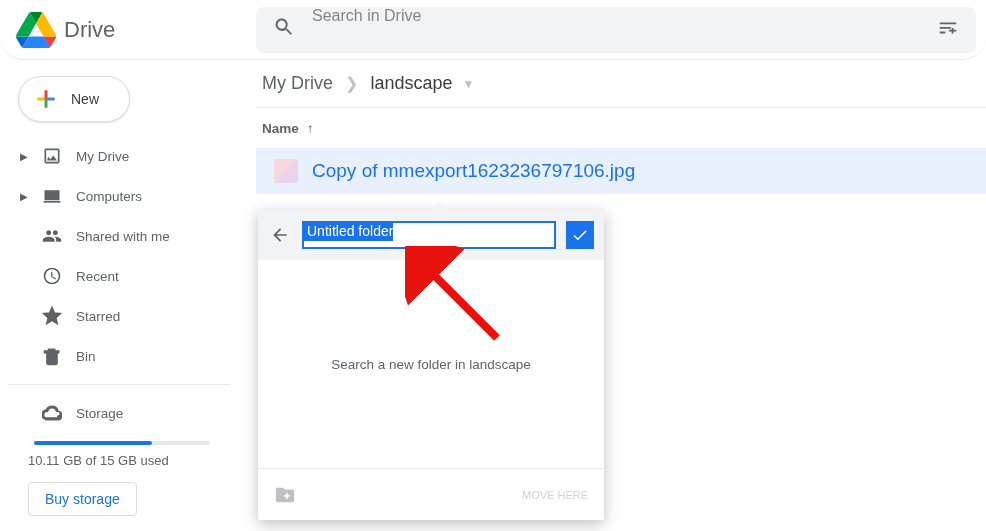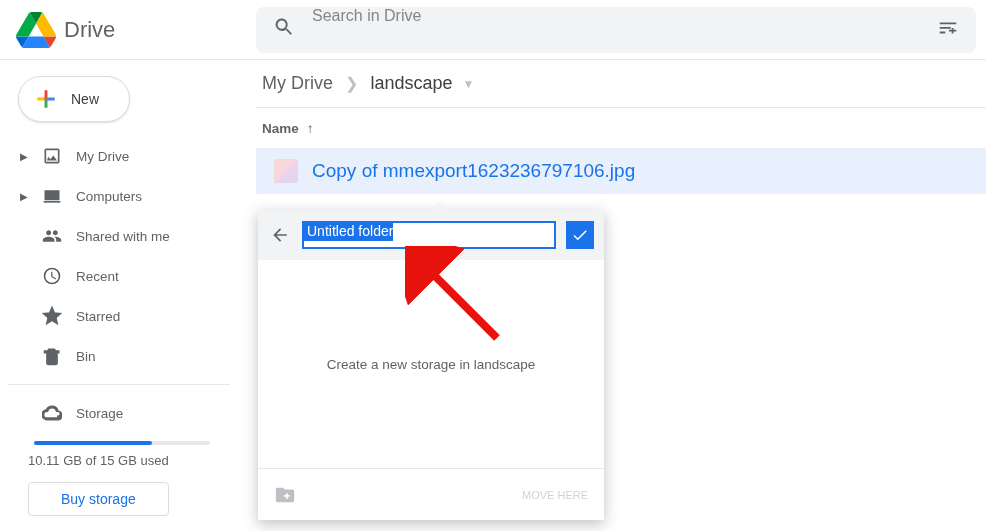--- a/index.html
+++ b/index.html
@@ -1,39 +1,39 @@
 <!DOCTYPE html>
 <html><head>
 <meta charset="utf-8">
 <style>
   * { box-sizing: border-box; margin: 0; padding: 0; font-family: Arial, Roboto, sans-serif; }
   html, body { width: 986px; height: 531px; background: #fff; overflow: hidden; }
 
   
-  .header { display: flex; align-items: center; height: 60px; border-bottom: 1px solid #e8e8e8; }
+  .header { display: flex; align-items: center; height: 60px; border-bottom: 1px solid #e8e8e8; border-radius: 24px; }
   .logo-wrap { display: flex; align-items: center; gap: 8px; padding-left: 16px; width: 256px; }
   .logo-wrap span { font-size: 22px; color: #5f6368; }
   .searchbar { flex: 0 0 720px; background: #f1f3f4; border-radius: 8px; height: 46px; display: flex; align-items: flex-start; padding: 0 8px; margin-right: 10px; }
   .search-input { flex: 1; border: none; background: transparent; font-size: 16px; color: #5f6368; outline: none; padding: 0 8px; }
   .search-input::placeholder { color: #80868b; }
   .icon-btn { width: 40px; height: 40px; display: flex; align-items: center; justify-content: center; border-radius: 50%; }
   .icon-g { fill: #5f6368; }
 
   
   .sidebar { position: absolute; top: 60px; left: 8px; width: 232px; height: 471px; padding-top: 10px; }
   .new-btn { width: 112px; height: 46px; margin: 6px 0 14px 10px; border: 1px solid #dadce0; border-radius: 24px; background: #fff; box-shadow: 0 1px 2px rgba(60,64,67,.18); display: flex; align-items: center; gap: 12px; padding-left: 14px; font-size: 14px; color: #3c4043; cursor: pointer; }
   .nav-item { height: 40px; display: flex; align-items: center; font-size: 13.5px; color: #5f6368; padding-left: 12px; gap: 12px; cursor: pointer; }
   .nav-item .expand { width: 8px; font-size: 10px; color: #5f6368; }
   .nav-item .no-expand { width: 8px; }
   .nav-item .ic { width: 24px; display: flex; justify-content: center; }
   .separator { border-top: 1px solid #e8e8e8; margin: 8px 10px 8px 0; }
   .storage-bar { width: 176px; height: 4px; background: #e8e8e8; border-radius: 2px; margin: 8px 0 8px 26px; position: relative; }
   .storage-bar::after { content: ""; position: absolute; left: 0; top: 0; height: 100%; width: 67%; background: #1a73e8; border-radius: 2px; }
   .storage-text { font-size: 13px; color: #5f6368; margin-left: 20px; }
-  .buy-btn { margin: 14px 0 0 20px; border: 1px solid #dadce0; background: #fff; color: #1a73e8; font-size: 14px; padding: 8px 32px; border-radius: 4px; cursor: pointer; }
+  .buy-btn { margin: 14px 0 0 20px; border: 1px solid #dadce0; background: #fff; color: #1a73e8; font-size: 14px; padding: 8px 16px; border-radius: 4px; cursor: pointer; }
 
   
   .main { position: absolute; left: 256px; top: 60px; right: 0; bottom: 0; }
   .breadcrumb { display: flex; align-items: center; gap: 6px; height: 48px; padding-left: 6px; font-size: 18px; color: #5f6368; border-bottom: 1px solid #e8e8e8; }
   .breadcrumb .chev { font-size: 16px; color: #bdc1c6; padding: 0 6px; }
   .breadcrumb .drop { font-size: 12px; color: #bdc1c6; padding-left: 4px; }
   .col-head { display: flex; align-items: center; height: 40px; padding-left: 6px; font-size: 13.5px; color: #5f6368; gap: 8px; font-weight: bold; }
   .file-row { height: 46px; background: #e8f0fe; display: flex; align-items: center; gap: 14px; padding-left: 18px; font-size: 19px; color: #1a73e8; cursor: pointer; }
   .thumb { width: 24px; height: 24px; background: linear-gradient(135deg, #f8d7da 40%, #e8d3ef 60%); border-radius: 2px; }
 
@@ -190,21 +190,21 @@
           <path class="icon-g" d="M20 11H7.83l5.59-5.59L12 4l-8 8 8 8 1.41-1.41L7.83 13H20z"></path>
         </svg>
     </div>
     <div class="dlg-input"><span class="sel">Untitled folder</span></div>
     <div class="dlg-confirm">
       <svg width="18" height="18" viewBox="0 0 24 24">
           <path fill="#fff" d="M9 16.17L4.83 12l-1.42 1.41L9 19 21 7l-1.41-1.41z"></path>
         </svg>
     </div>
   </div>
-  <div class="dlg-mid">Create a new storage in landscape</div>
+  <div class="dlg-mid">Search a new folder in landscape</div>
   <div class="dlg-bot">
     <div class="newfolder-ic">
       <svg width="22" height="22" viewBox="0 0 24 24">
           <path fill="#bdc1c6" d="M20 6h-8l-2-2H4c-1.1 0-2 .9-2 2v12c0 1.1.9 2 2 2h16c1.1 0 2-.9 2-2V8c0-1.1-.9-2-2-2zm-3 8h-2v2h-2v-2h-2v-2h2v-2h2v2h2v2z"></path>
         </svg>
     </div>
     <span class="move-here">MOVE HERE</span>
   </div>
 </div>
 

